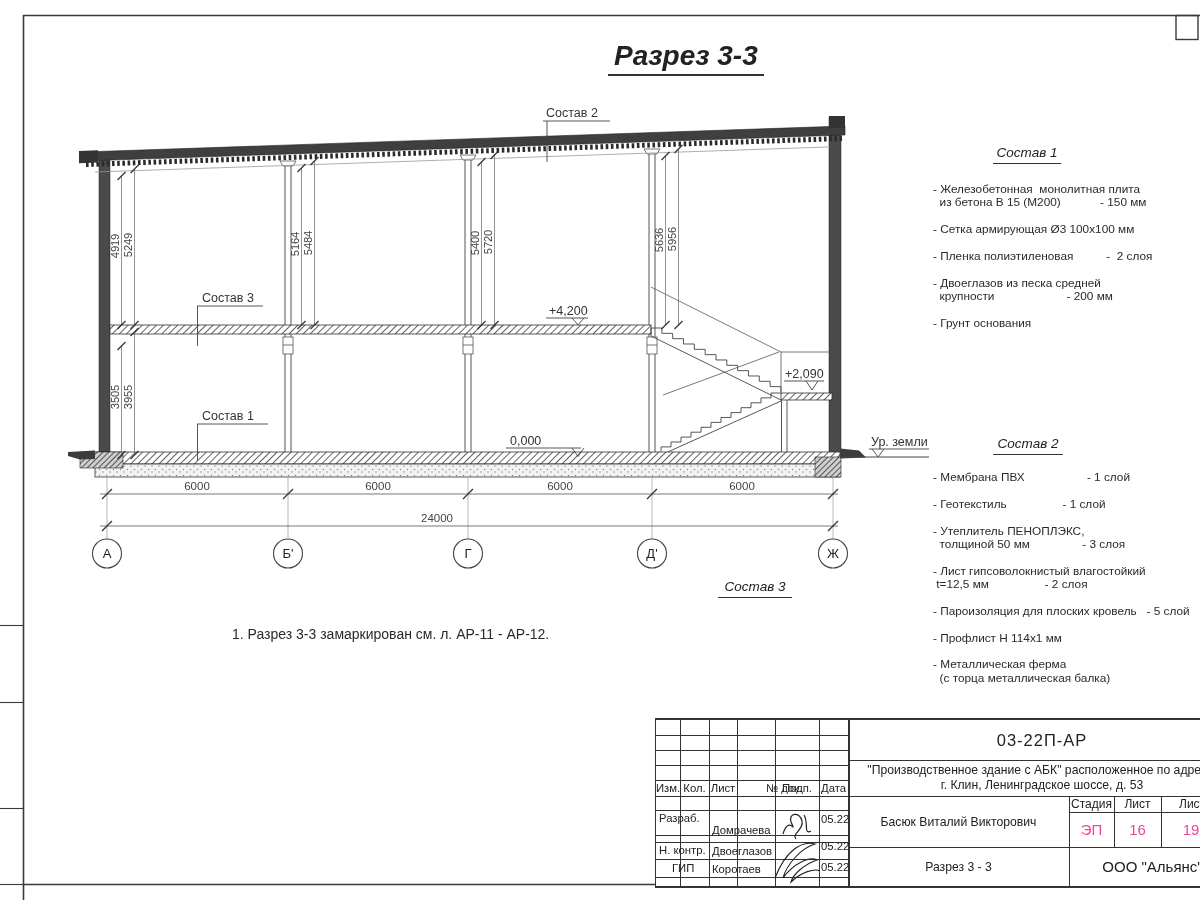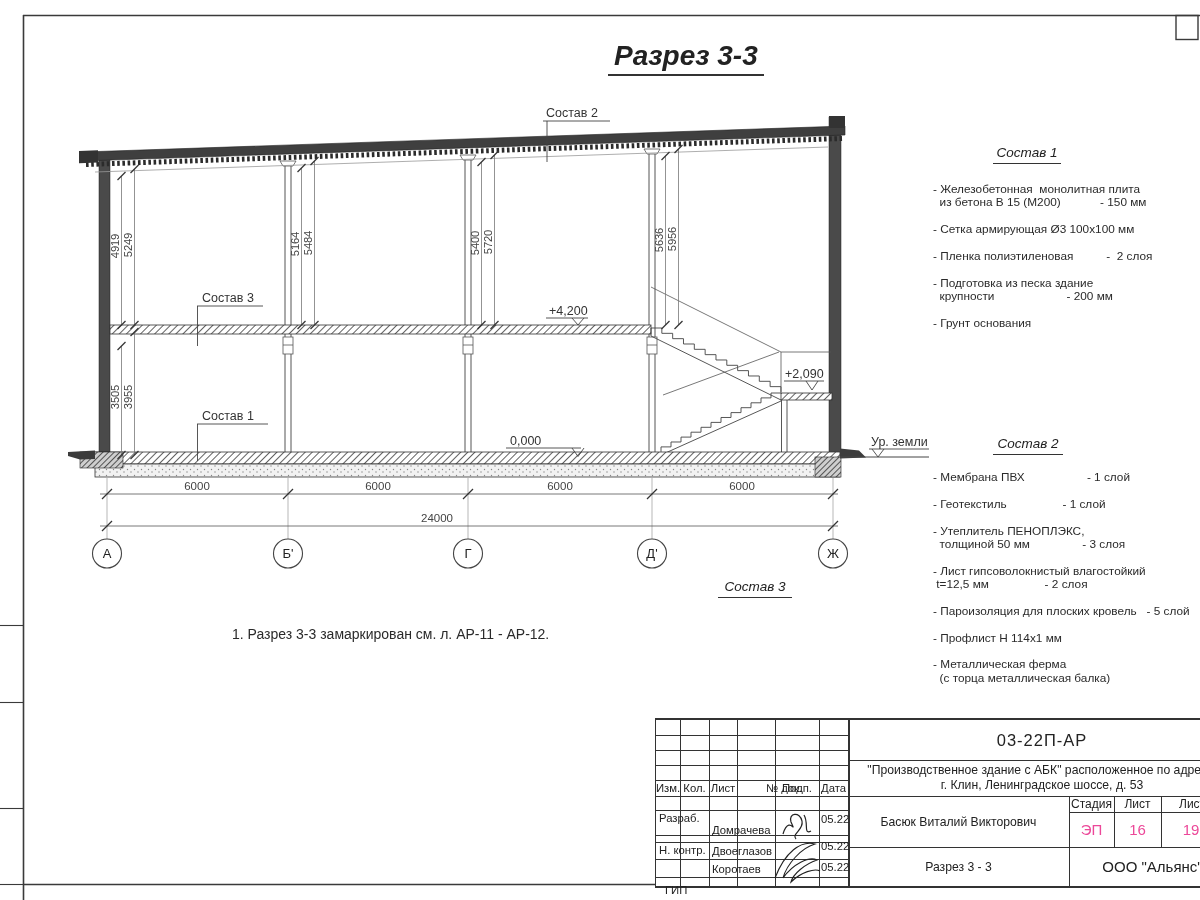--- a/index.html
+++ b/index.html
@@ -273,21 +273,21 @@
 <div class="spec-head" style="left:993px;top:145px;width:68px;">Состав 1</div>
 <div class="spec-lines" style="left:933px;top:183px;">
 
 <div class="spec-line">- Железобетонная  монолитная плита</div>
       <div class="spec-line">  из бетона В 15 (М200)            - 150 мм</div>
       <div class="spec-line"></div>
       <div class="spec-line">- Сетка армирующая Ø3 100х100 мм</div>
       <div class="spec-line"></div>
       <div class="spec-line">- Пленка полиэтиленовая          -  2 слоя</div>
       <div class="spec-line"></div>
-      <div class="spec-line">- Подготовка из песка здание</div>
+      <div class="spec-line">- Двоеглазов из песка средней</div>
       <div class="spec-line">  крупности                      - 200 мм</div>
       <div class="spec-line"></div>
       <div class="spec-line">- Грунт основания</div>
     </div>
 
 <div class="spec-head" style="left:993px;top:436px;width:70px;">Состав 2</div>
 <div class="spec-lines" style="left:933px;top:471px;">
 
 <div class="spec-line">- Мембрана ПВХ                   - 1 слой</div>
       <div class="spec-line"></div>
@@ -343,21 +343,21 @@
   <div class="cell txt" style="left:81px;top:61px;width:38px;height:14px;padding-left:28px;">№ док.</div>
   <div class="cell txt" style="left:119px;top:61px;width:44px;height:14px;">Подп.</div>
   <div class="cell txt" style="left:163px;top:61px;width:29px;height:14px;">Дата</div>
 
   <div class="txt" style="left:3px;top:92px;">Разраб.</div>
   <div class="txt" style="left:56px;top:104px;">Домрачева</div>
   <div class="txt" style="left:165px;top:93px;">05.22</div>
   <div class="txt" style="left:3px;top:124px;">Н. контр.</div>
   <div class="txt" style="left:56px;top:125px;">Двоеглазов</div>
   <div class="txt" style="left:165px;top:120px;">05.22</div>
-  <div class="txt" style="left:9px;top:142px;margin-top:22px;">ГИП</div>
+  <div class="txt" style="left:16px;top:142px;">ГИП</div>
   <div class="txt" style="left:56px;top:143px;">Коротаев</div>
   <div class="txt" style="left:165px;top:141px;">05.22</div>
 
   <svg class="sig" style="left:121px;top:88px;" width="42" height="34" viewBox="0 0 42 34">
     <path d="M6,26 C12,6 20,28 14,14 C11,5 23,3 25,13 C27,22 14,26 19,31 M27,7 C32,15 26,27 34,23" fill="none" stroke="#222" stroke-width="1.2"></path>
   </svg>
   <svg class="sig" style="left:115px;top:118px;" width="52" height="46" viewBox="0 0 52 46">
     <path d="M4,40 C14,14 30,2 44,6 C30,10 16,26 12,40 C22,26 38,18 46,22 C34,26 22,36 20,44 C30,34 44,30 49,33" fill="none" stroke="#222" stroke-width="1.1"></path>
   </svg>
 

